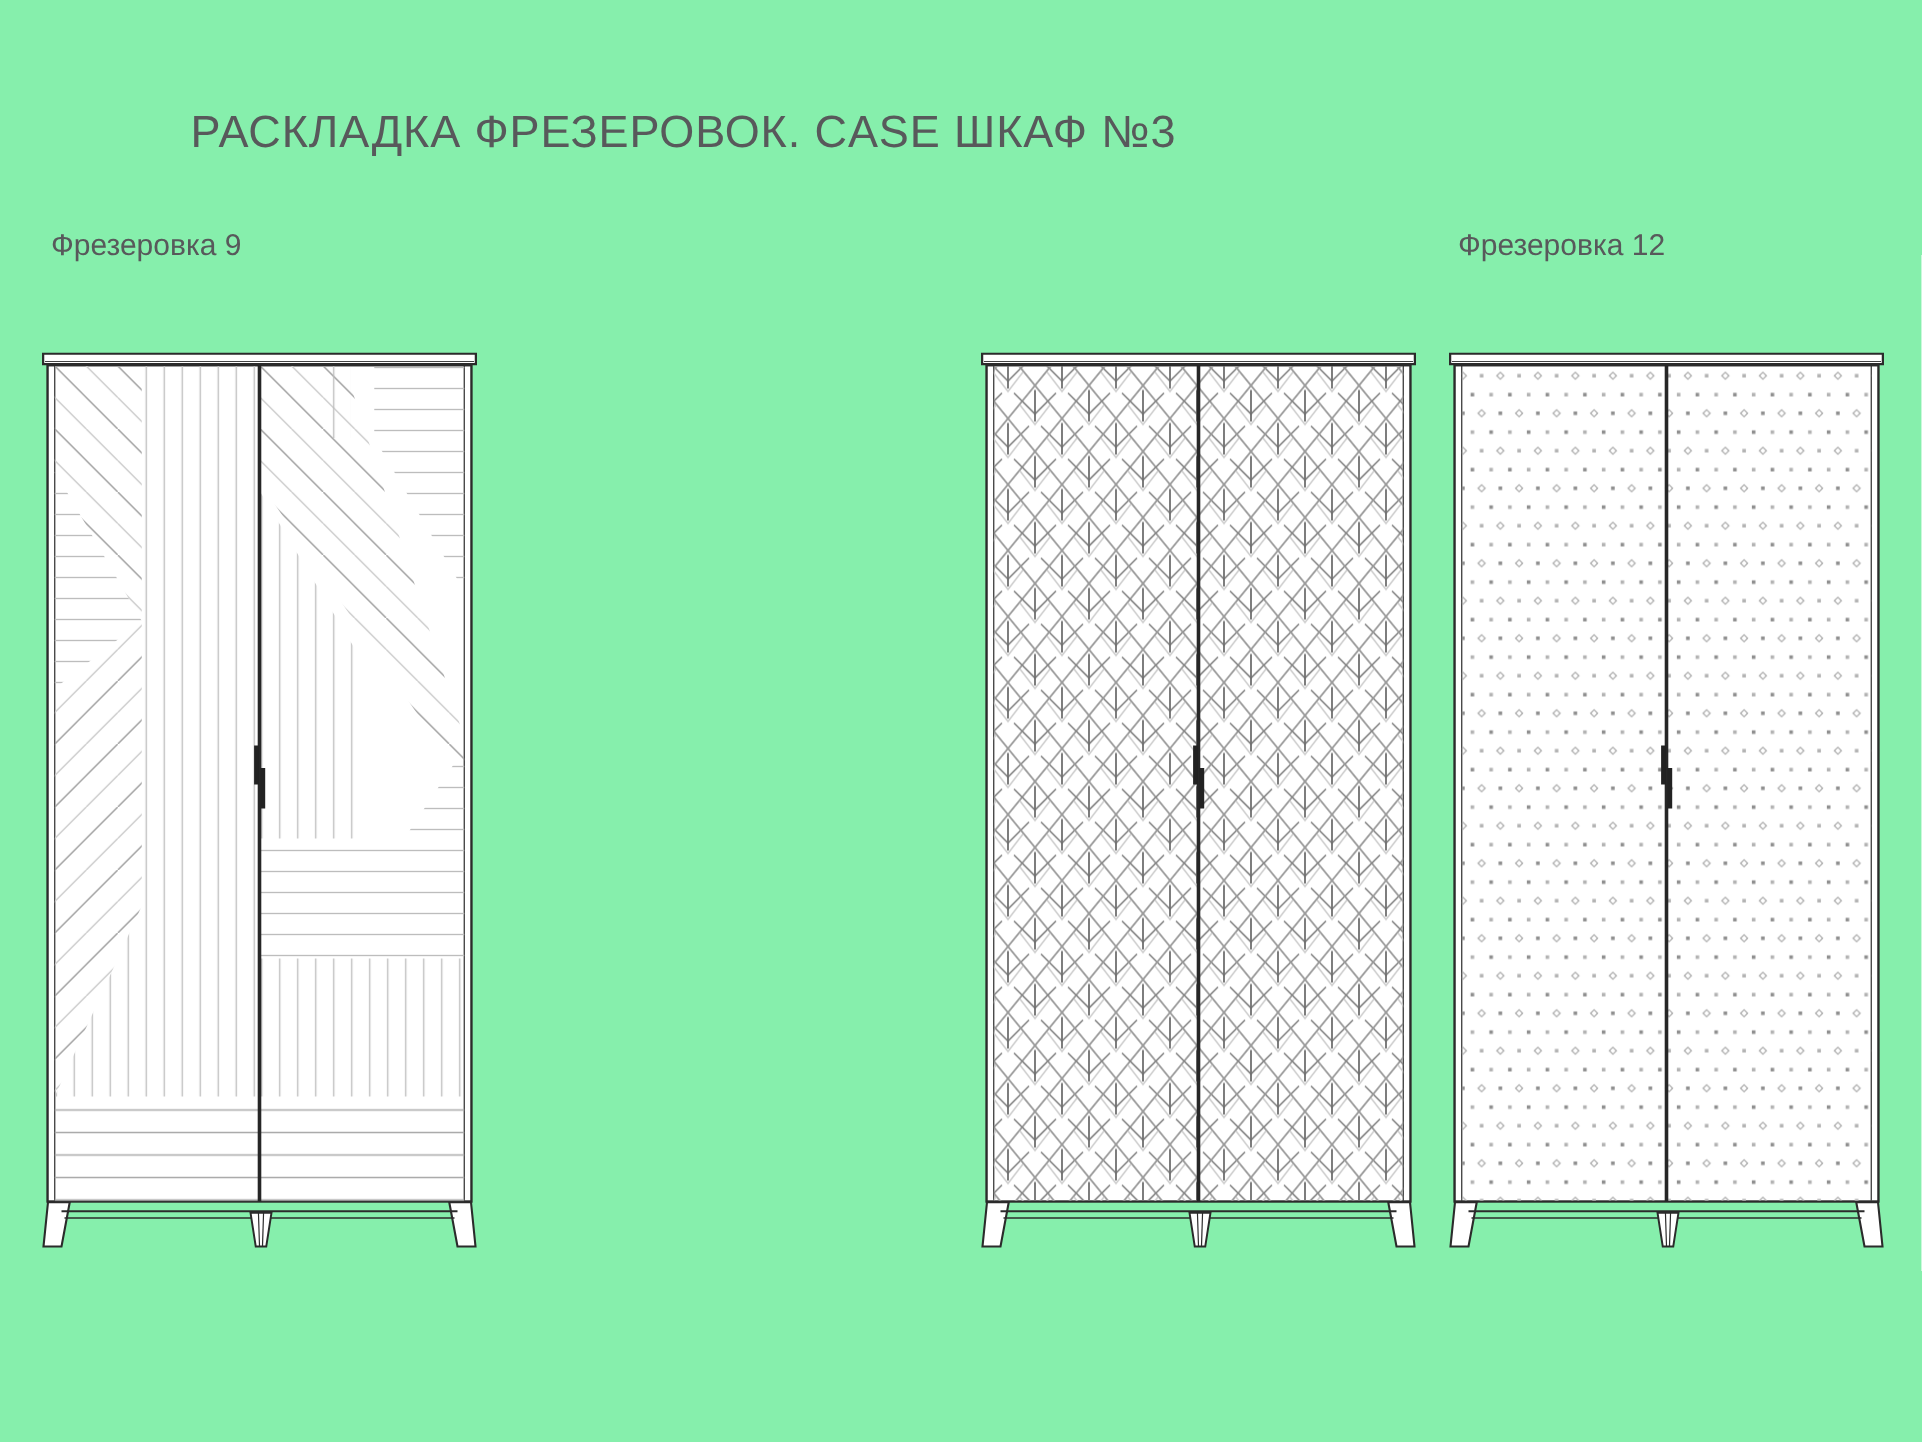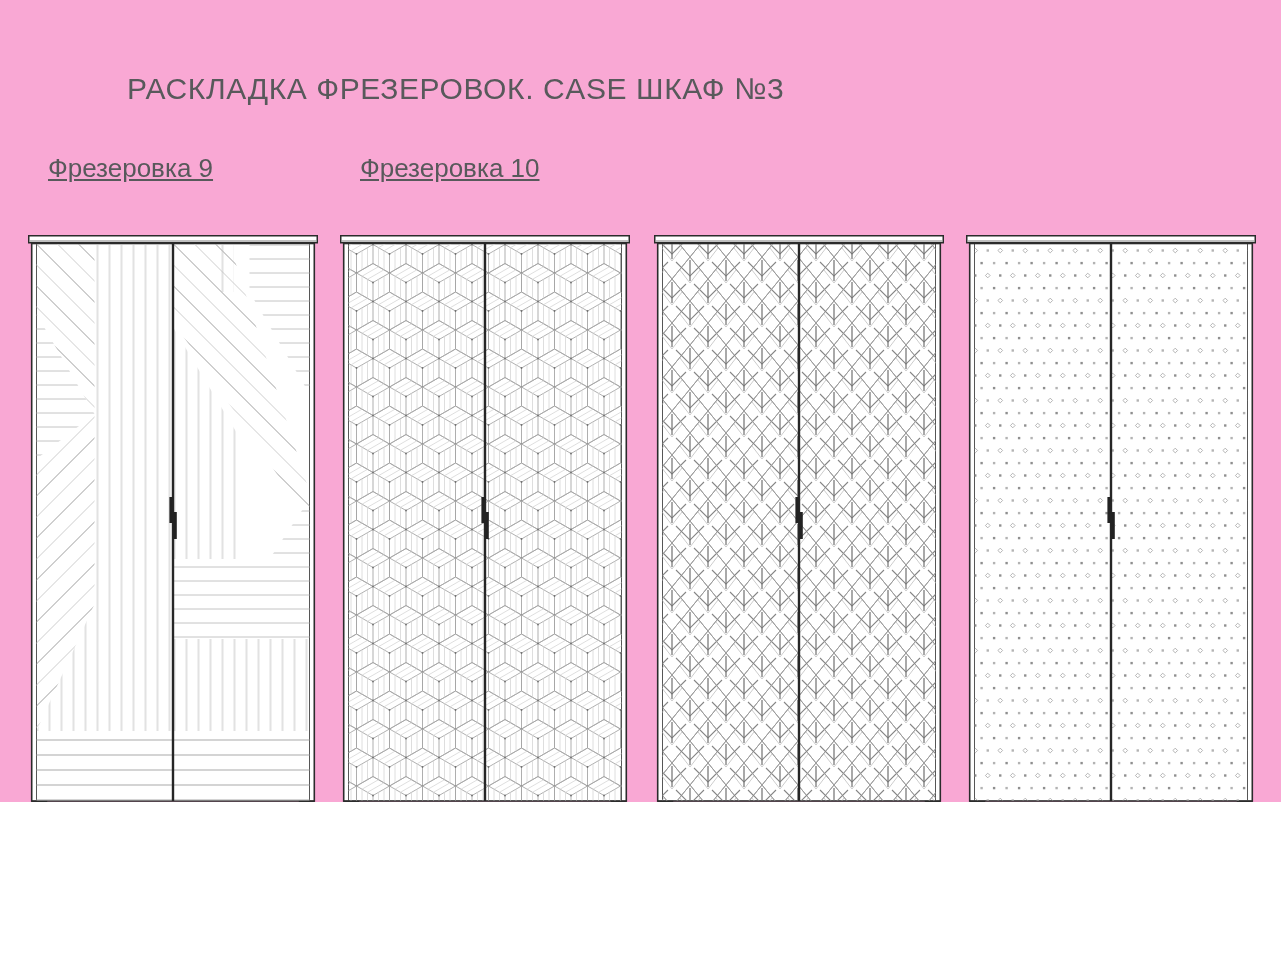--- a/index.html
+++ b/index.html
@@ -1,28 +1,28 @@
 <!DOCTYPE html>
 <html><head>
 <meta charset="utf-8">
 <style>
   html,body{margin:0;padding:0;background:#fff;}
   .canvas{
-    position:relative;width:1281px;height:802px;background:#f9a8d4;overflow:hidden;
+    position:relative;width:1281px;height:961px;background:#86efac;overflow:hidden;
     font-family:"Liberation Sans", sans-serif;
   }
   .title{
     position:absolute;left:127px;top:72px;margin:0;
     font-size:30px;font-weight:400;letter-spacing:0.6px;
     color:#58595b;white-space:nowrap;
   }
   .unit{position:absolute;top:153px;width:291px;height:690px;}
   .unit-label{
-    position:absolute;top:0;left:20px;
-    font-size:26px;font-weight:400;color:#58595b;white-space:nowrap;text-decoration:underline;
+    position:absolute;top:0;left:6px;
+    font-size:20px;font-weight:400;color:#58595b;white-space:nowrap;
   }
   .unit svg.ward{position:absolute;left:0;top:82px;}
   .defs-holder{position:absolute;width:0;height:0;overflow:hidden;}
 </style>
 </head>
 <body>
 
 <div class="canvas">
 
   <h1 class="title">РАСКЛАДКА ФРЕЗЕРОВОК. CASE ШКАФ №3</h1>
@@ -129,40 +129,32 @@
         <polygon points="0,84 70,200 70,315 0,315" fill="url(#vl9)"></polygon>
         <polygon points="96,315 136,255 136,315" fill="url(#hl9)"></polygon>
         <rect x="0" y="315" width="136" height="80" fill="url(#hl9)"></rect>
         <rect x="0" y="395" width="136" height="92" fill="url(#vl9)"></rect>
         <rect x="0" y="487" width="136" height="70" fill="url(#hb9)"></rect>
       </g>
       <use href="#frame-front"></use>
     </svg>
   </div>
 
-  <div class="unit" style="left:340px">
-    <div class="unit-label">Фрезеровка 10</div>
-    <svg class="ward" width="290" height="597" viewBox="0 0 290 597">
-      <use href="#frame-base"></use>
-      <rect x="8.5" y="9" width="136" height="556.5" fill="url(#p10)"></rect>
-      <rect x="145.5" y="9" width="136" height="556.5" fill="url(#p10)"></rect>
-      <use href="#frame-front"></use>
-    </svg>
-  </div>
 
   <div class="unit" style="left:654px">
     <svg class="ward" width="290" height="597" viewBox="0 0 290 597">
       <use href="#frame-base"></use>
       <rect x="8.5" y="9" width="136" height="556.5" fill="url(#p11)"></rect>
       <rect x="145.5" y="9" width="136" height="556.5" fill="url(#p11)"></rect>
       <use href="#frame-front"></use>
     </svg>
   </div>
 
   <div class="unit" style="left:966px">
+    <div class="unit-label">Фрезеровка 12</div>
     <svg class="ward" width="290" height="597" viewBox="0 0 290 597">
       <use href="#frame-base"></use>
       <rect x="8.5" y="9" width="136" height="556.5" fill="url(#p12)"></rect>
       <rect x="145.5" y="9" width="136" height="556.5" fill="url(#p12)"></rect>
       <use href="#frame-front"></use>
     </svg>
   </div>
 
 </div>
 

